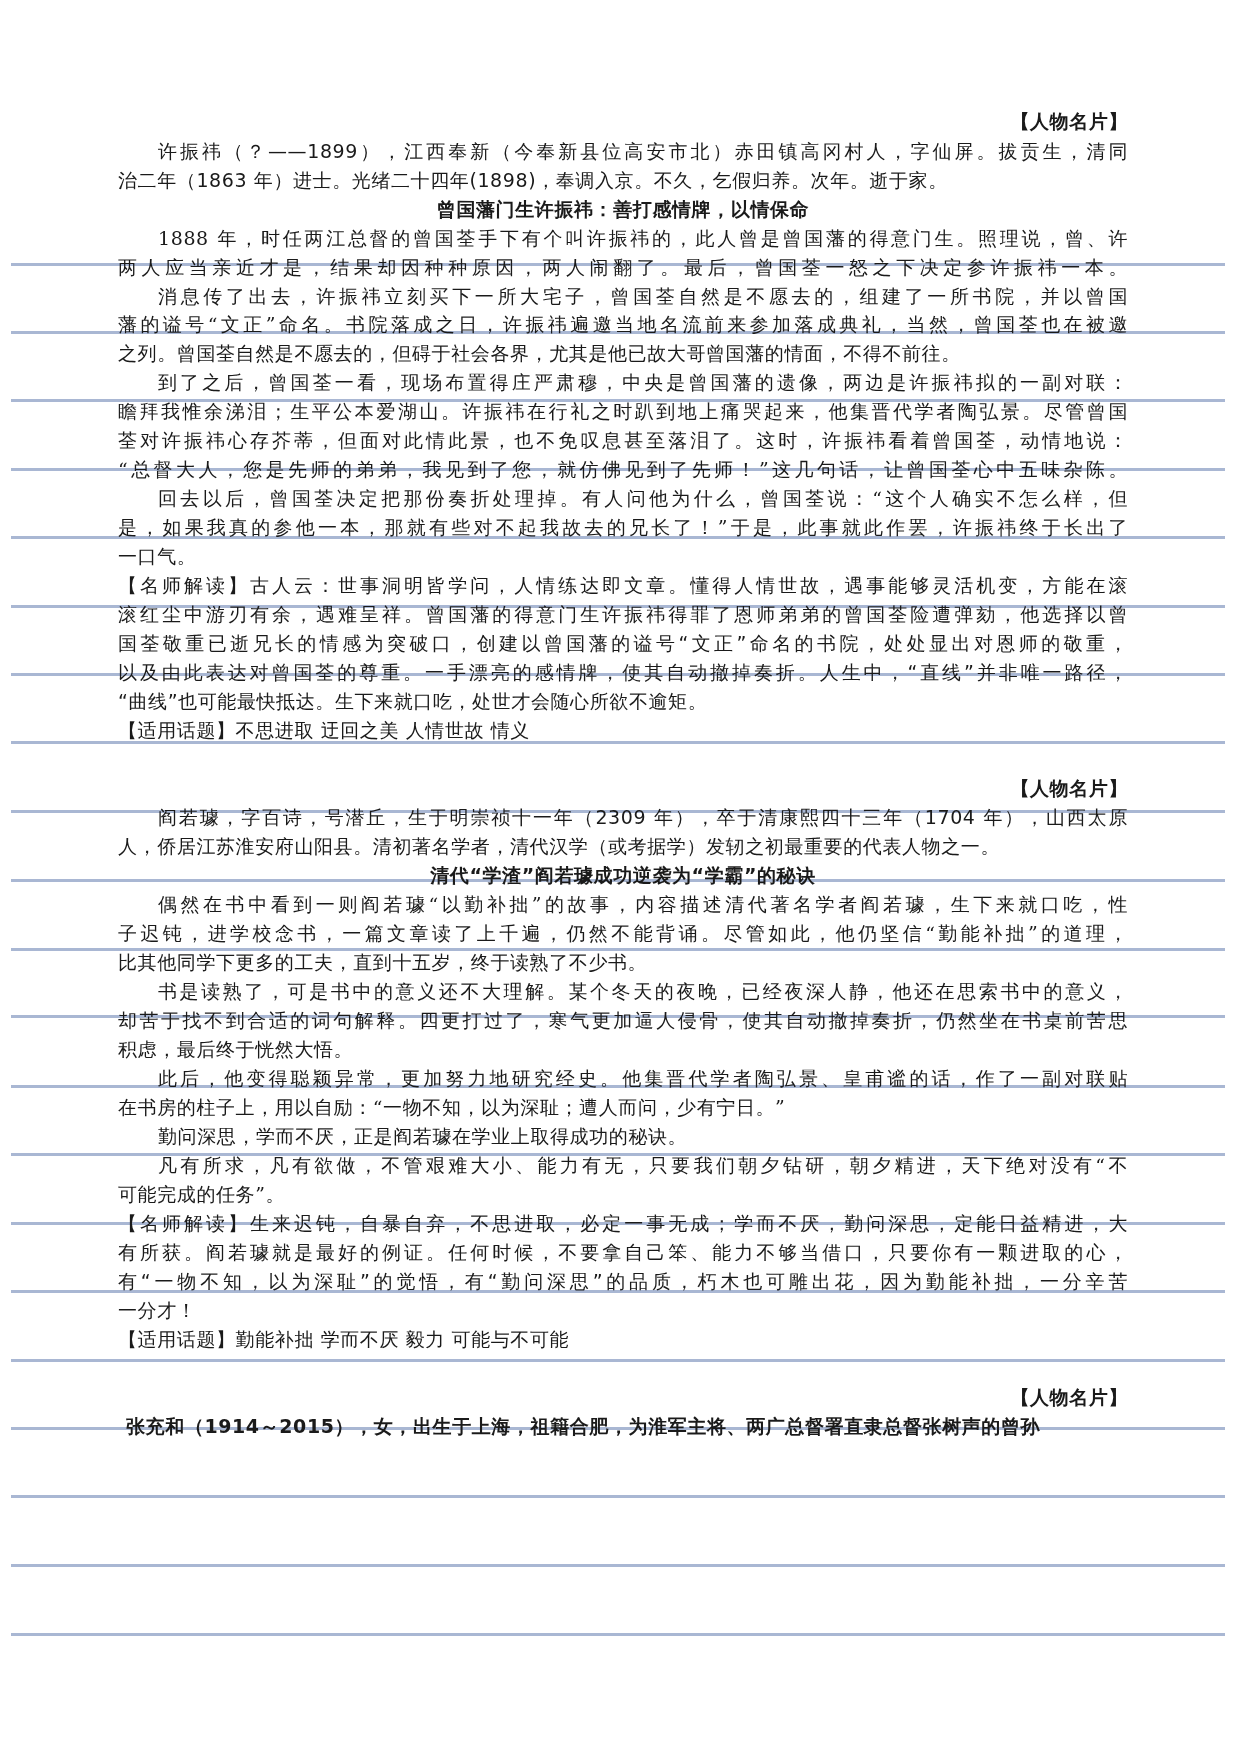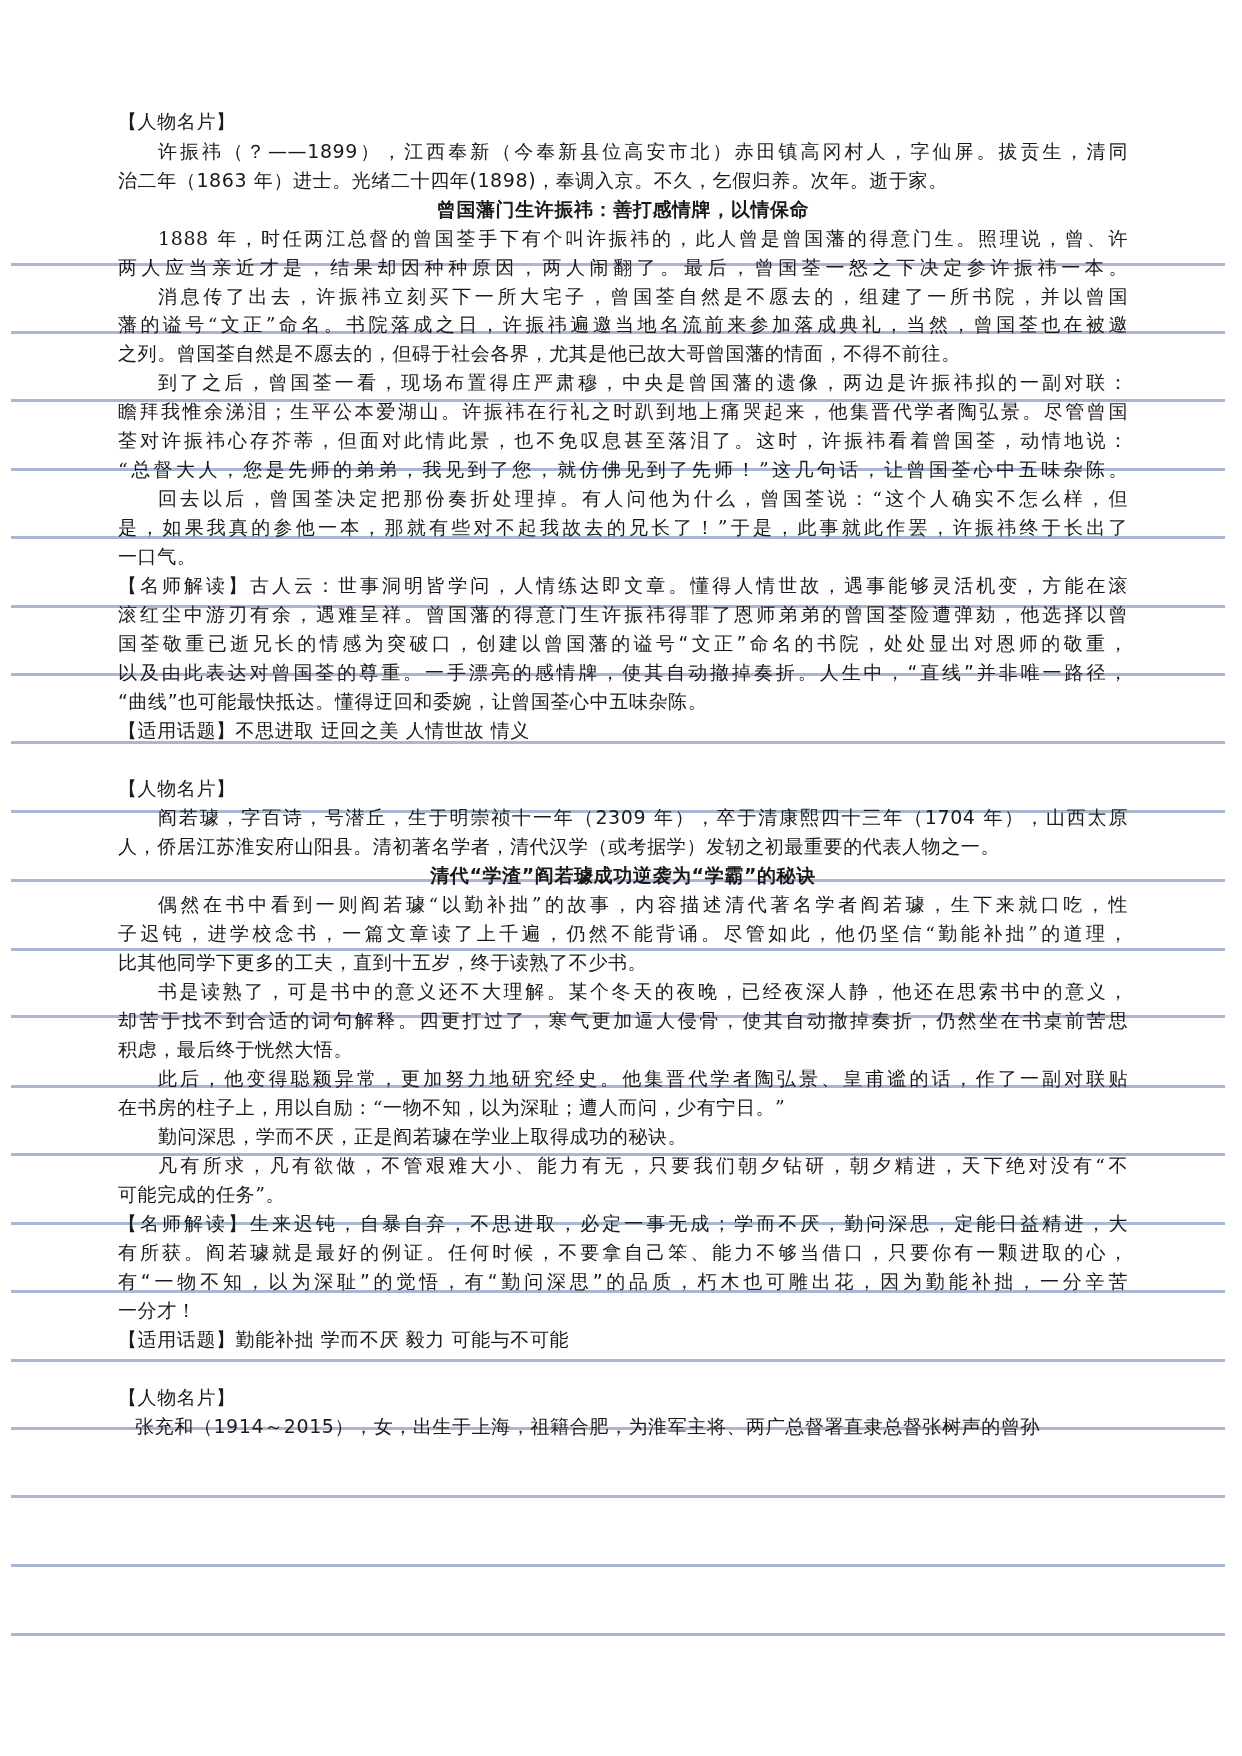--- a/index.html
+++ b/index.html
@@ -2,21 +2,21 @@
 <html><head>
 <meta charset="utf-8">
 <style>
   html, body { margin:0; padding:0; background:#ffffff; }
   body { width:1242px; height:1756px; position:relative; overflow:hidden;
          font-family:"DejaVu Serif","Liberation Serif",serif; color:#1a1a1a; }
   .rule { position:absolute; left:11px; width:1214px; height:3px; background:#a9b7d3; }
   .line { position:absolute; left:118px; width:1010px; height:29px; line-height:29px;
           font-size:19px; white-space:nowrap; letter-spacing:0.6px; }
   .line.indent { left:158px; width:970px; }
-  .heading { font-family:"DejaVu Sans","Liberation Sans",sans-serif; font-weight:normal; font-size:19px; }
+  .heading { font-family:"DejaVu Sans","Liberation Sans",sans-serif; font-weight:bold; font-size:19px;text-align:right; }
   .title { left:118px; width:1010px; text-align:center;
            font-family:"DejaVu Sans","Liberation Sans",sans-serif; font-weight:bold; font-size:19px; }
   .label { font-family:"DejaVu Sans","Liberation Sans",sans-serif; font-weight:normal; }
   .sans { font-family:"DejaVu Sans","Liberation Sans",sans-serif; }
   .justify { text-align:justify; text-align-last:justify; }
 </style>
 </head>
 <body>
 
 <div>
@@ -59,21 +59,21 @@
   <div class="line justify" style="top:426px">荃对许振祎心存芥蒂，但面对此情此景，也不免叹息甚至落泪了。这时，许振祎看着曾国荃，动情地说：</div>
   <div class="line justify" style="top:455px">“总督大人，您是先师的弟弟，我见到了您，就仿佛见到了先师！”这几句话，让曾国荃心中五味杂陈。</div>
   <div class="line indent justify" style="top:484px">回去以后，曾国荃决定把那份奏折处理掉。有人问他为什么，曾国荃说：“这个人确实不怎么样，但</div>
   <div class="line justify" style="top:513px">是，如果我真的参他一本，那就有些对不起我故去的兄长了！”于是，此事就此作罢，许振祎终于长出了</div>
   <div class="line" style="top:542px">一口气。</div>
 
   <div class="line sans justify" style="top:571px"><span class="label">【名师解读】</span><span>古人云：世事洞明皆学问，人情练达即文章。懂得人情世故，遇事能够灵活机变，方能在滚</span></div>
   <div class="line sans justify" style="top:600px">滚红尘中游刃有余，遇难呈祥。曾国藩的得意门生许振祎得罪了恩师弟弟的曾国荃险遭弹劾，他选择以曾</div>
   <div class="line sans justify" style="top:629px">国荃敬重已逝兄长的情感为突破口，创建以曾国藩的谥号“文正”命名的书院，处处显出对恩师的敬重，</div>
   <div class="line sans justify" style="top:658px">以及由此表达对曾国荃的尊重。一手漂亮的感情牌，使其自动撤掉奏折。人生中，“直线”并非唯一路径，</div>
-  <div class="line sans" style="top:687px">“曲线”也可能最快抵达。懂得迂回和委婉，让曾国荃心中五味杂陈。</div>
+  <div class="line sans" style="top:687px">“曲线”也可能最快抵达。生下来就口吃，处世才会随心所欲不逾矩。</div>
 
   <div class="line sans" style="top:716px"><span class="label">【适用话题】</span><span>不思进取 迂回之美 人情世故 情义</span></div>
 </section>
 
 <section>
   <div class="line heading" style="top:774px">【人物名片】</div>
   <div class="line indent sans justify" style="top:803px">阎若璩，字百诗，号潜丘，生于明崇祯十一年（2309 年），卒于清康熙四十三年（1704 年），山西太原</div>
   <div class="line sans" style="top:832px">人，侨居江苏淮安府山阳县。清初著名学者，清代汉学（或考据学）发轫之初最重要的代表人物之一。</div>
   <div class="line title" style="top:861px">清代“学渣”阎若璩成功逆袭为“学霸”的秘诀</div>
 
@@ -92,14 +92,14 @@
   <div class="line sans justify" style="top:1209px"><span class="label">【名师解读】</span><span>生来迟钝，自暴自弃，不思进取，必定一事无成；学而不厌，勤问深思，定能日益精进，大</span></div>
   <div class="line sans justify" style="top:1238px">有所获。阎若璩就是最好的例证。任何时候，不要拿自己笨、能力不够当借口，只要你有一颗进取的心，</div>
   <div class="line sans justify" style="top:1267px">有“一物不知，以为深耻”的觉悟，有“勤问深思”的品质，朽木也可雕出花，因为勤能补拙，一分辛苦</div>
   <div class="line sans" style="top:1296px">一分才！</div>
 
   <div class="line sans" style="top:1325px"><span class="label">【适用话题】</span><span>勤能补拙 学而不厌 毅力 可能与不可能</span></div>
 </section>
 
 <section>
   <div class="line heading" style="top:1383px">【人物名片】</div>
-  <div class="line sans" style="top:1412px; left:135px;">张充和（1914～2015），女，出生于上海，祖籍合肥，为淮军主将、两广总督署直隶总督张树声的曾孙</div>
+  <div class="line sans" style="top:1412px; left:126px;font-weight:bold;">张充和（1914～2015），女，出生于上海，祖籍合肥，为淮军主将、两广总督署直隶总督张树声的曾孙</div>
 </section>
 
 </body></html>

